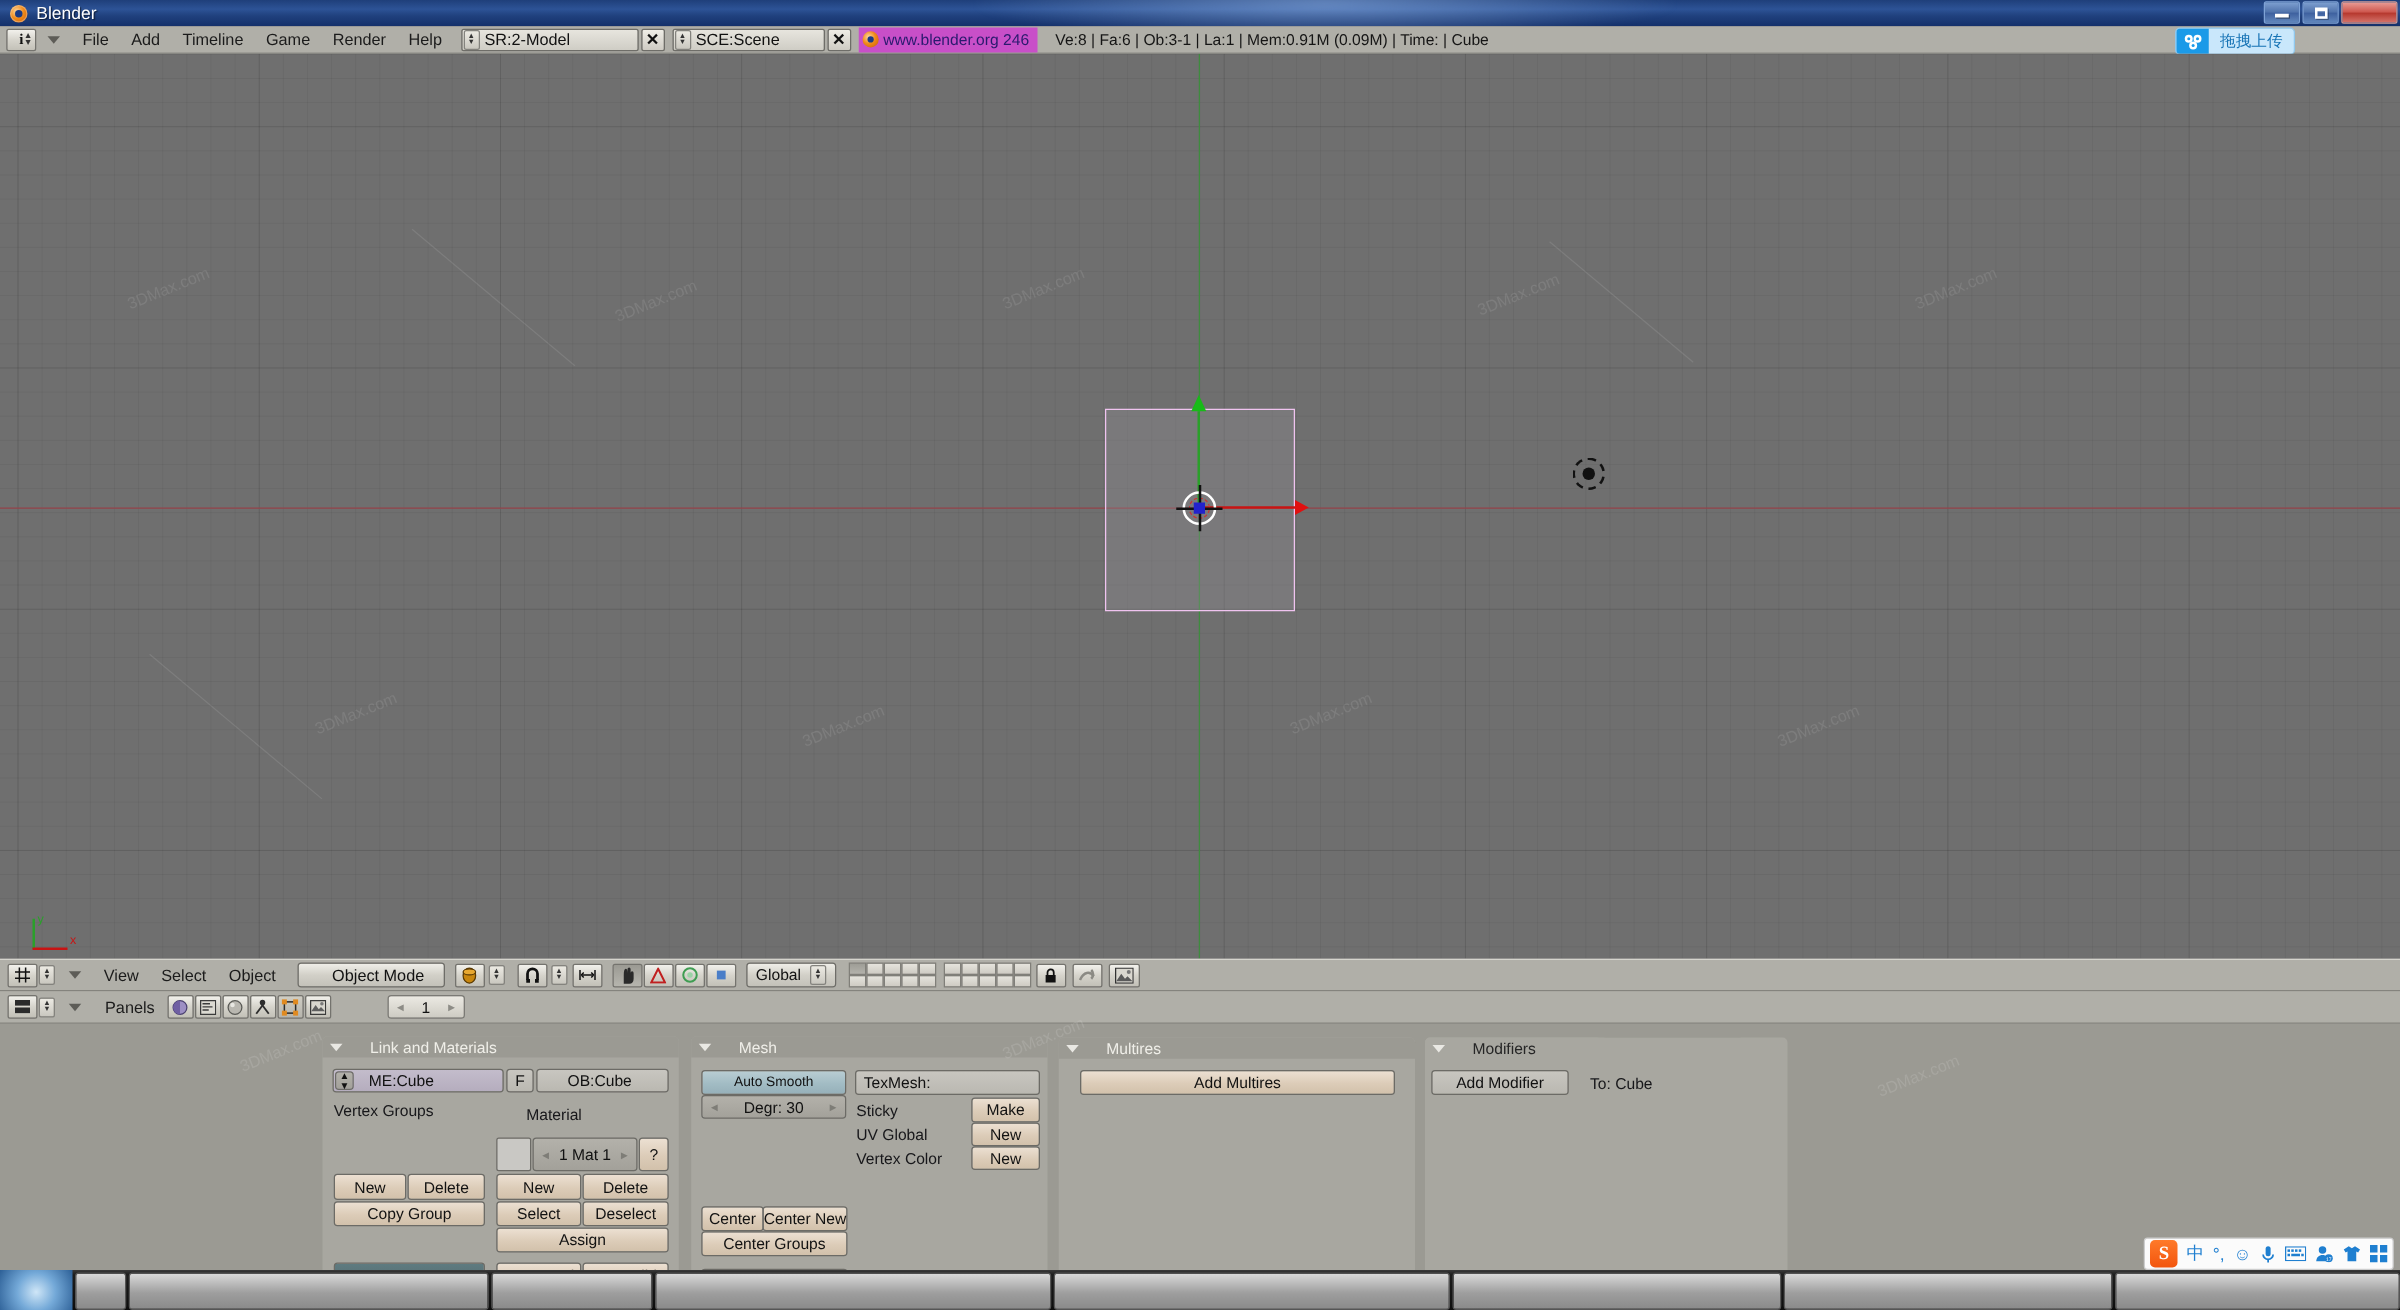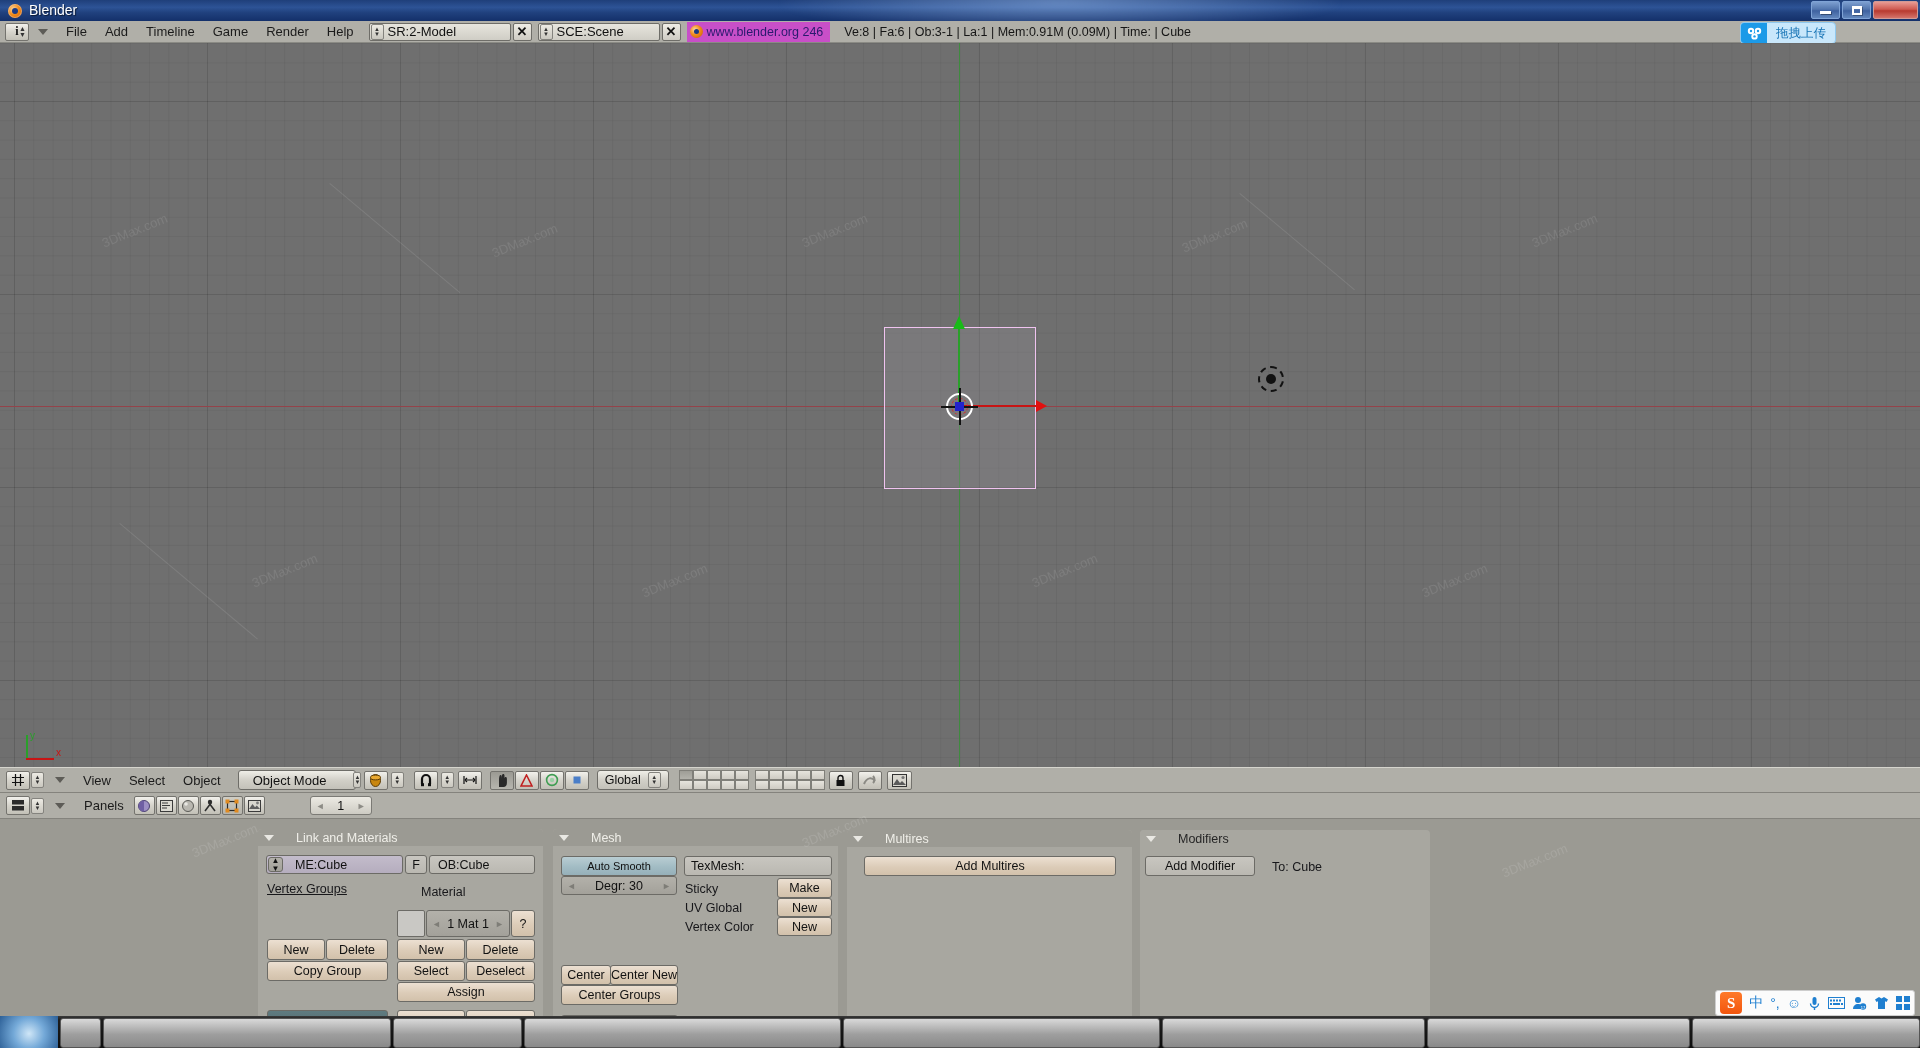--- a/index.html
+++ b/index.html
@@ -182,21 +182,21 @@
   }
   .sq-btn{
     width:24px;height:19px; display:flex;align-items:center;justify-content:center;
     background: linear-gradient(180deg,#f2f1ec 0%, #d5d3cb 50%, #c2c0b7 100%);
     border:1px solid #74736e; border-radius:2px; cursor:pointer; position:relative;
   }
   .sq-btn.pressed{ background: linear-gradient(180deg,#9b9a93 0%, #b6b5ae 100%); }
   .mode-select{
     height:20px; margin-left:8px; display:flex; align-items:center;
     background: linear-gradient(180deg,#efeee8 0%, #d2d0c8 50%, #c3c1b9 100%);
-    border:1px solid #6e6d68; border-radius:3px; padding:0 3px 0 4px; gap:10px; cursor:pointer;
+    border:1px solid #6e6d68; border-radius:3px; padding:0 3px 0 4px; gap:23px; cursor:pointer;
   }
   .mode-select .lbl{ font-size:13px; color:#111; padding-right:16px; }
   .grp{ display:flex; align-items:center; gap:2px; margin-left:8px; }
   .layerbox{ display:flex; flex-direction:column; margin-left:10px; }
   .layerrow{ display:flex; }
   .lcell{
     width:14px;height:10px;border:1px solid #807f79;margin:0;
     background: linear-gradient(180deg,#e6e4dd 0%, #cecbc3 100%); cursor:pointer;
   }
   .lcell.on{ background: linear-gradient(180deg,#9e9d96 0%, #b3b2ab 100%); }
@@ -648,25 +648,25 @@
       <div class="panel-body">
         <div class="field" style="left:8px; top:9px; width:137px; height:19px; padding-left:28px;">
           <span>ME:Cube</span>
         </div>
         <div class="numbtn" style="left:10px; top:11px; width:15px; height:15px;">
           <span style="font-size:8px;line-height:8px;">▲<br>▼</span>
         </div>
         <div class="field grey" style="left:147px; top:9px; width:22px; height:19px; justify-content:center;">
           <span>F</span>
         </div>
-        <div class="field grey" style="left:171px; top:9px; width:106px; height:19px; padding-left:8px;">
+        <div class="field grey" style="left:171px; top:9px; width:106px; height:19px; padding-left:24px;">
           <span>OB:Cube</span>
         </div>
 
-        <div class="lbl-static" style="left:9px; top:36px;text-decoration:underline;">Vertex Groups</div>
+        <div class="lbl-static" style="left:9px; top:36px;">Vertex Groups</div>
         <div class="lbl-static" style="left:163px; top:39px;">Material</div>
 
         <div class="swatch" style="left:139px; top:64px; width:28px; height:27px;"></div>
         <div class="numbtn" style="left:168px; top:64px; width:84px; height:27px;">
           <span class="la">◄</span>
           <span>1 Mat 1</span>
           <span class="ra">►</span>
         </div>
         <div class="bbtn" style="left:253px; top:64px; width:24px; height:27px;">?</div>
 

